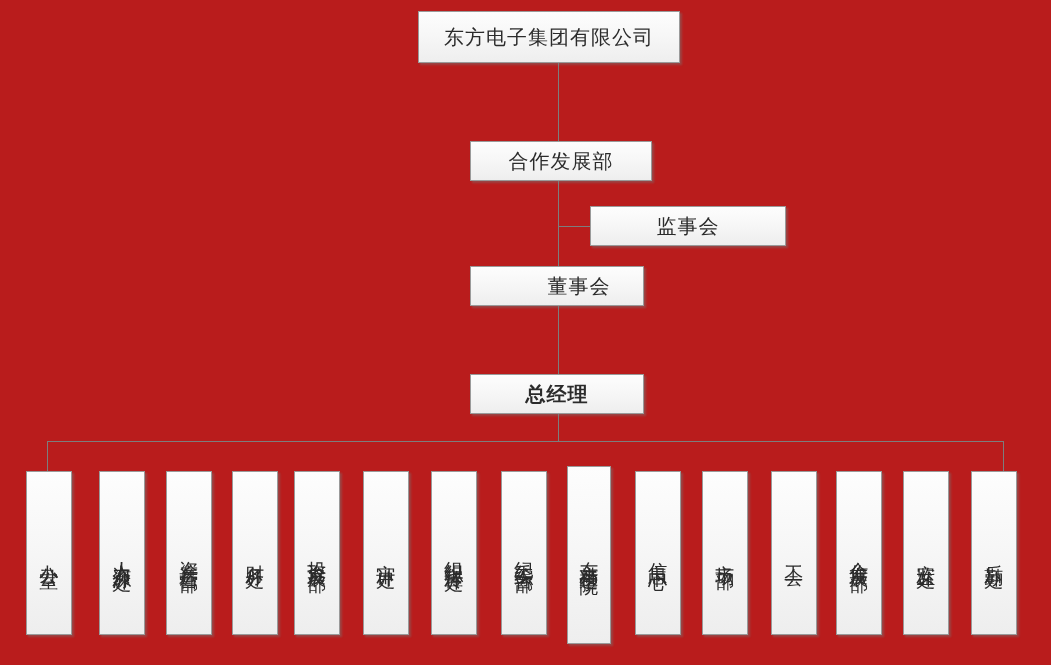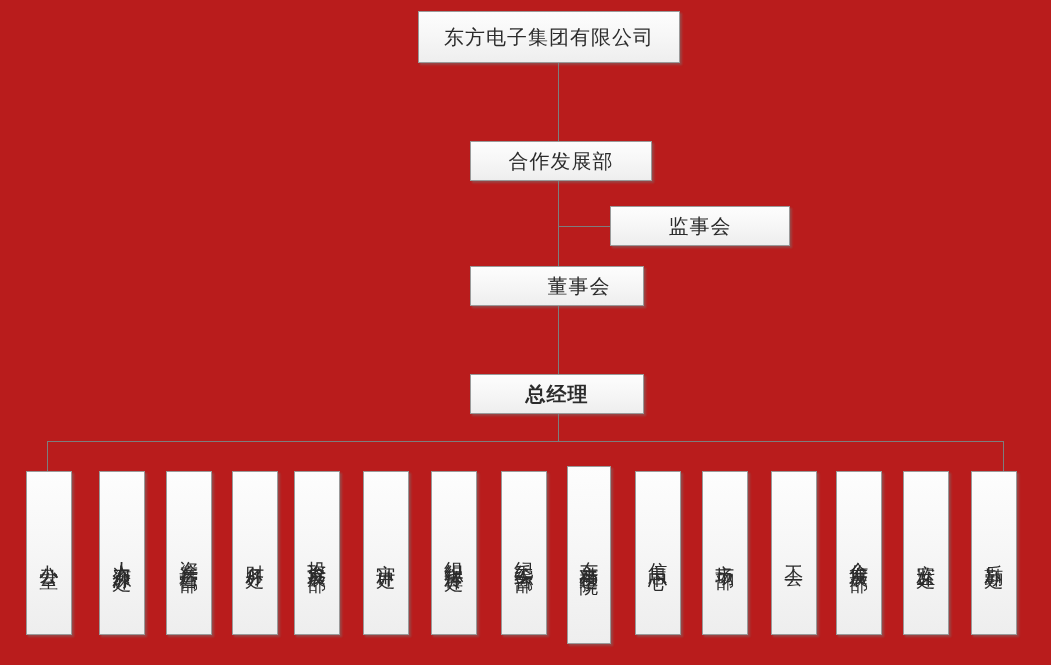--- a/index.html
+++ b/index.html
@@ -63,21 +63,21 @@
   <div class="node horizontal" style="left:418px; top:11px; width:262px; height:52px;">东方电子集团有限公司</div>
 
   <div class="line v" style="left:558px; top:63px; height:78px;"></div>
 
   <div class="node horizontal" style="left:470px; top:141px; width:182px; height:40px;">合作发展部</div>
 
   <div class="line v" style="left:558px; top:181px; height:85px;"></div>
 
   <div class="line h" style="left:558px; top:226px; width:52px;"></div>
 
-  <div class="node horizontal" style="left:610px; top:206px; width:180px; height:40px;">监事会</div>
+  <div class="node horizontal" style="left:590px; top:206px; width:196px; height:40px;">监事会</div>
 
   <div class="node horizontal" style="left:470px; top:266px; width:174px; height:40px;padding-left:44px;">董事会</div>
 
   <div class="line v" style="left:558px; top:306px; height:68px;"></div>
 
   <div class="node horizontal" style="left:470px; top:374px; width:174px; height:40px;font-weight:bold;">总经理</div>
 
   <div class="line v" style="left:558px; top:414px; height:27px;"></div>
 
   <div class="line h" style="left:47px; top:441px; width:957px;"></div>

